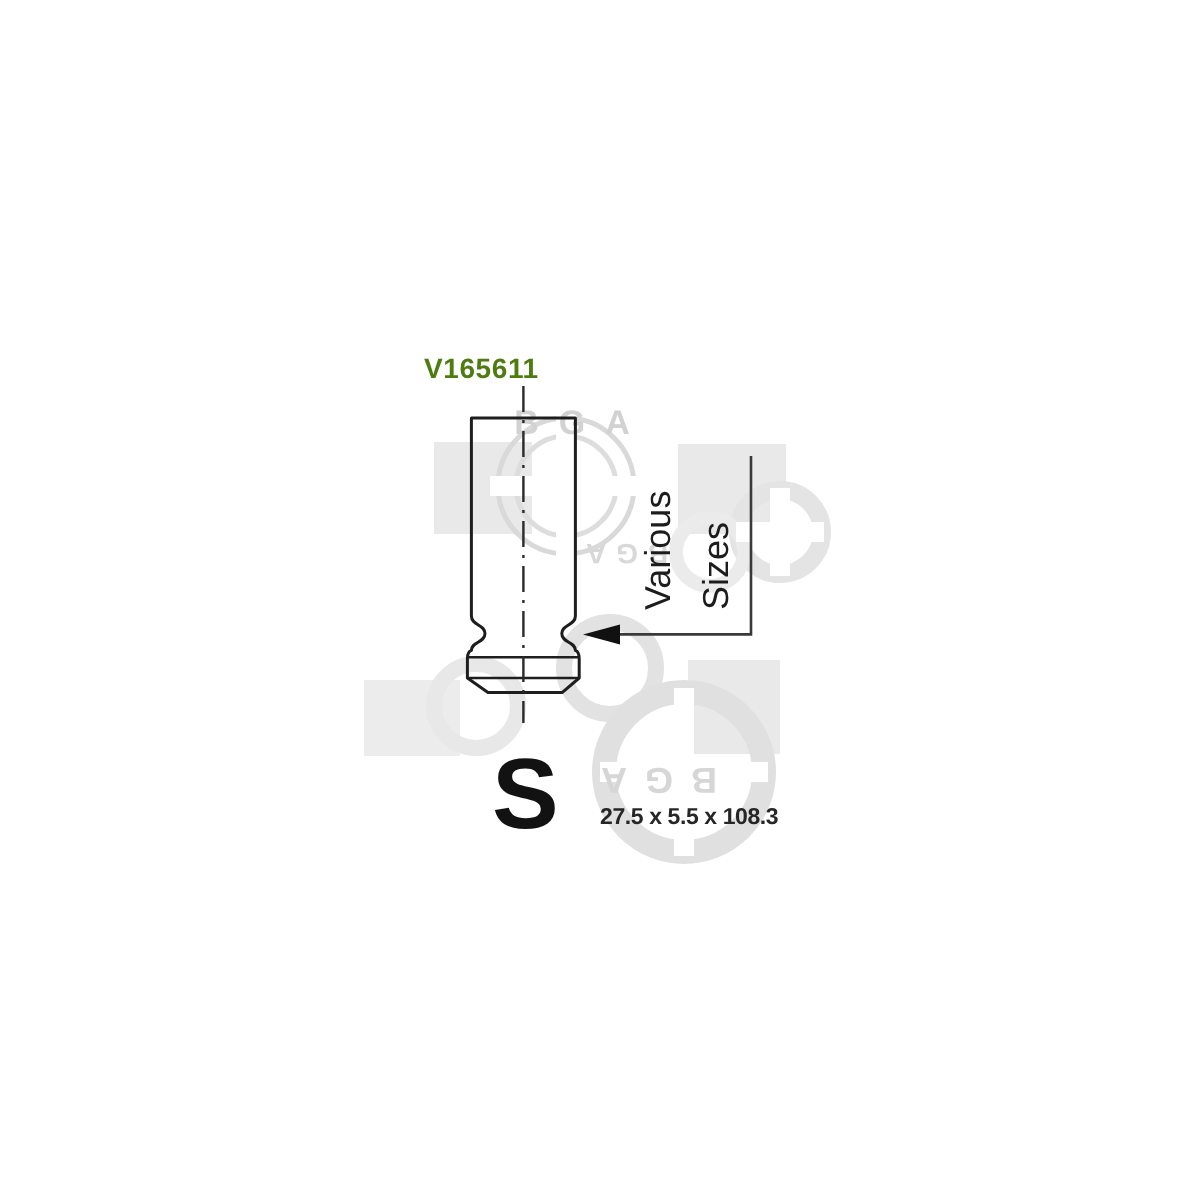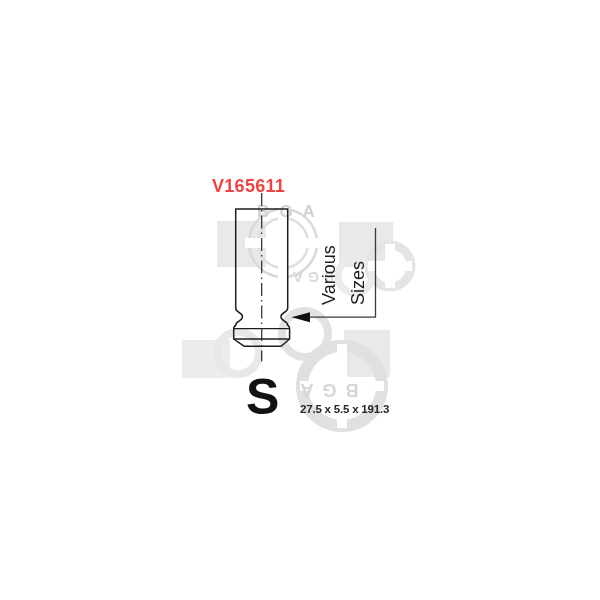--- a/index.html
+++ b/index.html
@@ -7,22 +7,22 @@
     width:600px;height:600px;background:#ffffff;overflow:hidden;
     font-family:"Liberation Sans","DejaVu Sans",sans-serif;
   }
   .stage{position:relative;width:600px;height:600px;background:#ffffff;}
   svg{position:absolute;left:0;top:0;}
   .wm-layer{z-index:1;}
   .draw-layer{z-index:2;}
   .txt{position:absolute;z-index:3;color:#1a1a1a;}
   .part-number{
     left:212px;top:177px;
-    font-size:18px;font-weight:bold;letter-spacing:.3px;line-height:1.1;
-    color:#ef4444;
+    font-size:14px;font-weight:bold;letter-spacing:.3px;line-height:1.1;
+    color:#4d7c0f;
   }
   .annotation{
     left:311px;top:243px;width:66px;height:58px;
     transform:rotate(-90deg);
     font-size:18px;line-height:29px;font-weight:400;
     color:#1c1c1c;text-align:left;white-space:nowrap;
   }
   .annotation span{display:block;}
   .variant-letter{
     left:246px;top:372px;
@@ -96,15 +96,15 @@
 
   <div class="txt part-number">V165611</div>
 
   <div class="txt annotation">
     <span>Various</span>
     <span>Sizes</span>
   </div>
 
   <div class="txt variant-letter">S</div>
 
-  <div class="txt dimensions">27.5 x 5.5 x 191.3</div>
+  <div class="txt dimensions">27.5 x 5.5 x 108.3</div>
 
 </div>
 
 </body></html>

